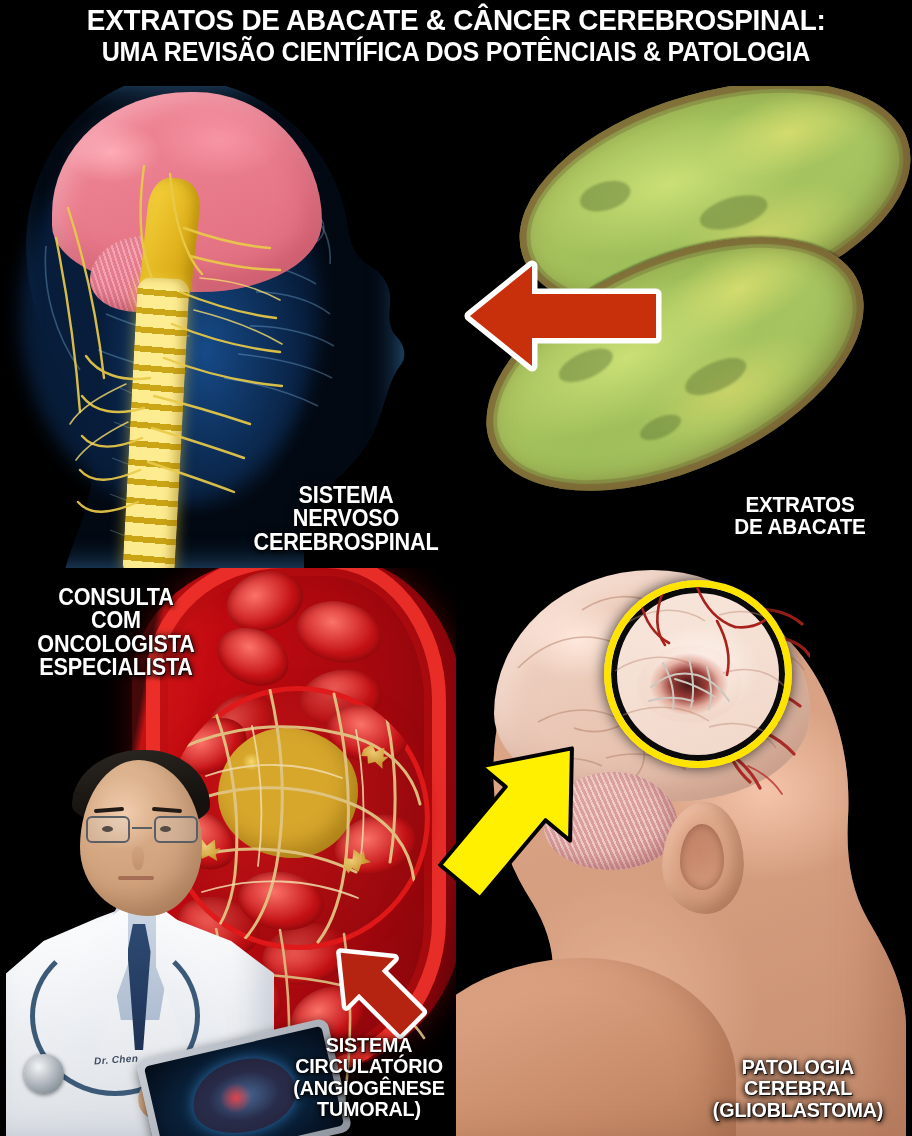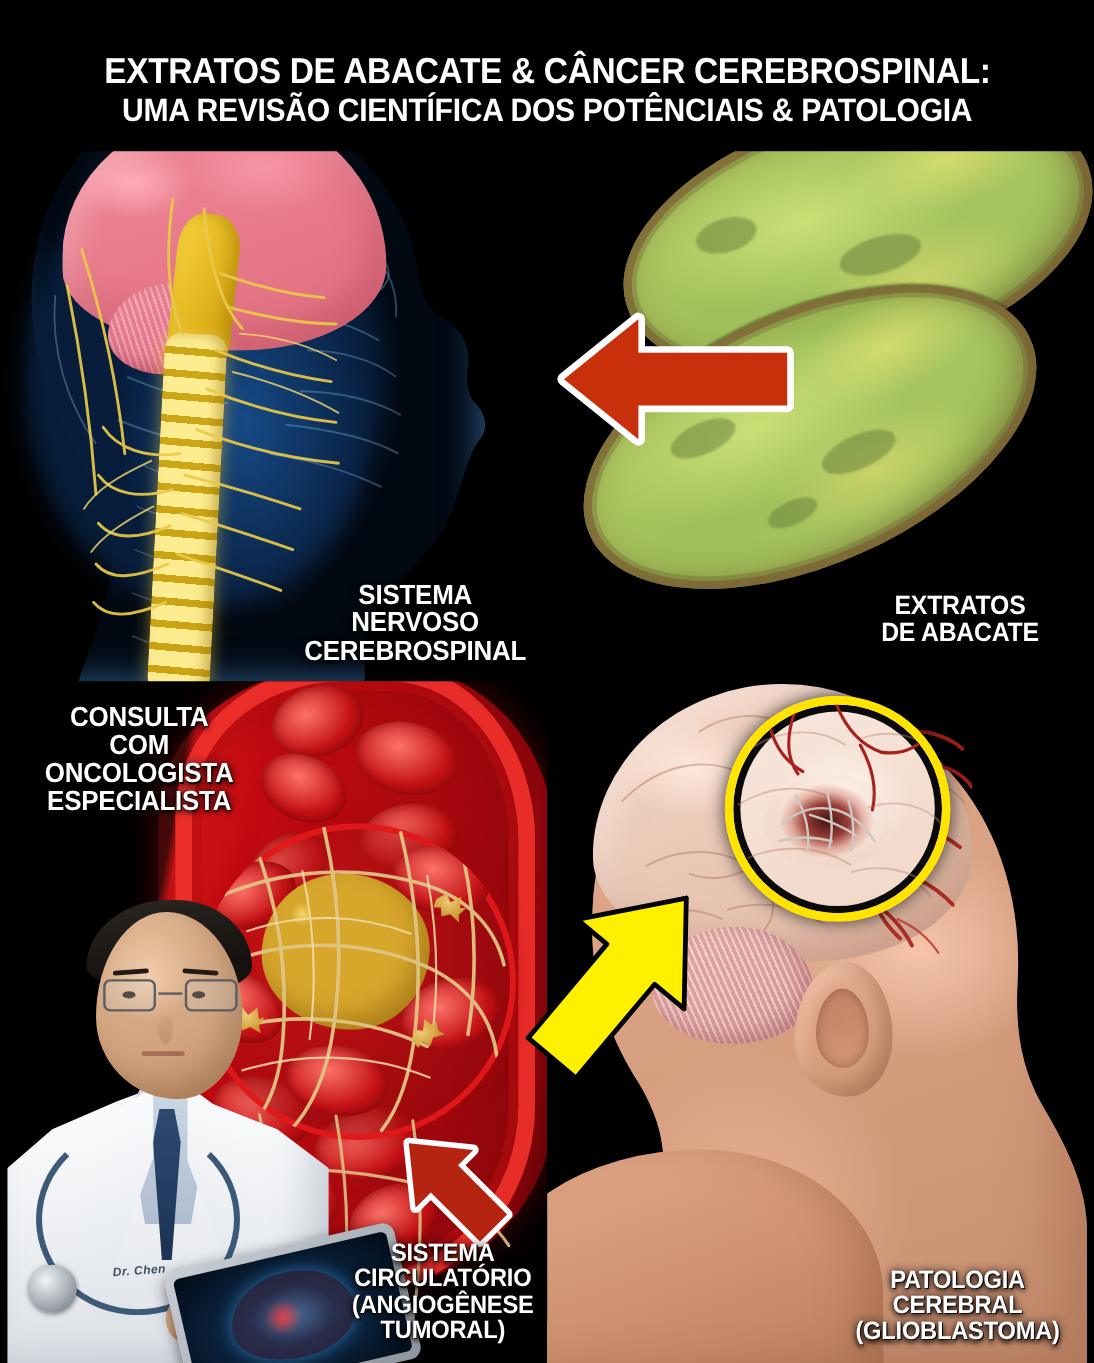--- a/index.html
+++ b/index.html
@@ -13,21 +13,20 @@
     position:relative; width:912px; height:1136px;
     background:#000; overflow:hidden;
   }
 
   
   .title-block{
     position:absolute; left:0; top:0; width:912px; height:86px;
     background:#000; z-index:40;
     display:flex; flex-direction:column; align-items:center; justify-content:flex-start;
     padding-top:4px;
-    margin-top:40px;
   }
   .title-line{
     color:#fff; font-weight:bold; white-space:nowrap;
     letter-spacing:-0.3px; line-height:1.04;
     text-shadow:0 0 2px #000;
     transform:scaleX(0.93); transform-origin:center top;
   }
   .title-line.l1{ font-size:30px; }
   .title-line.l2{ font-size:27px; margin-top:3px; }
 

